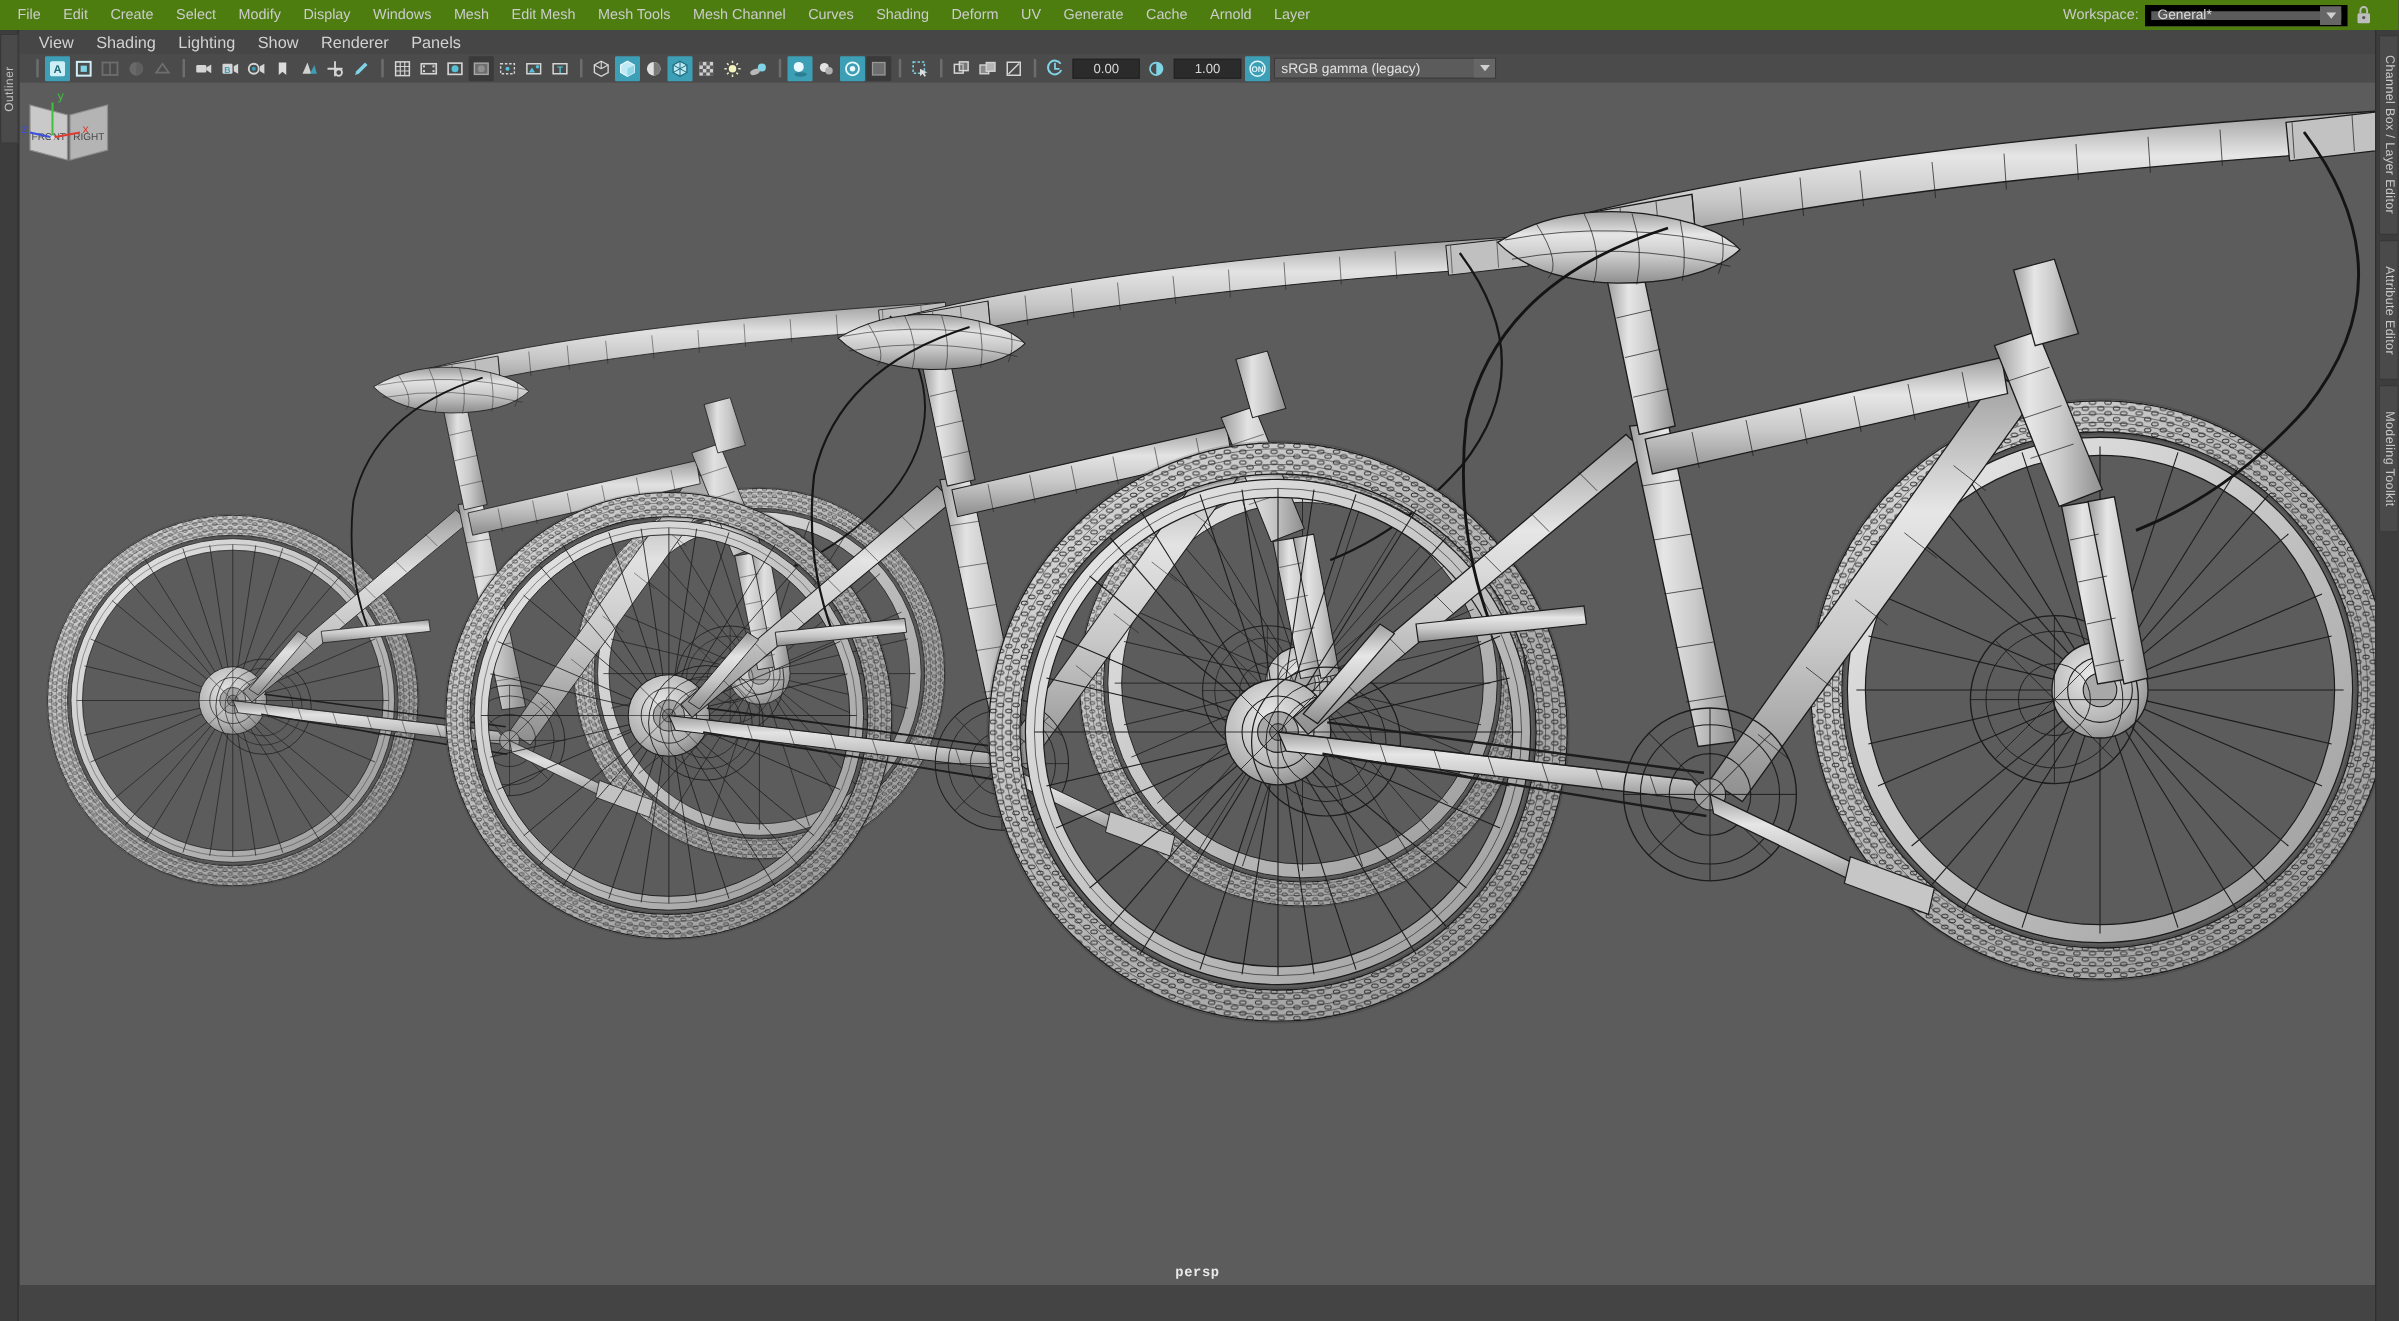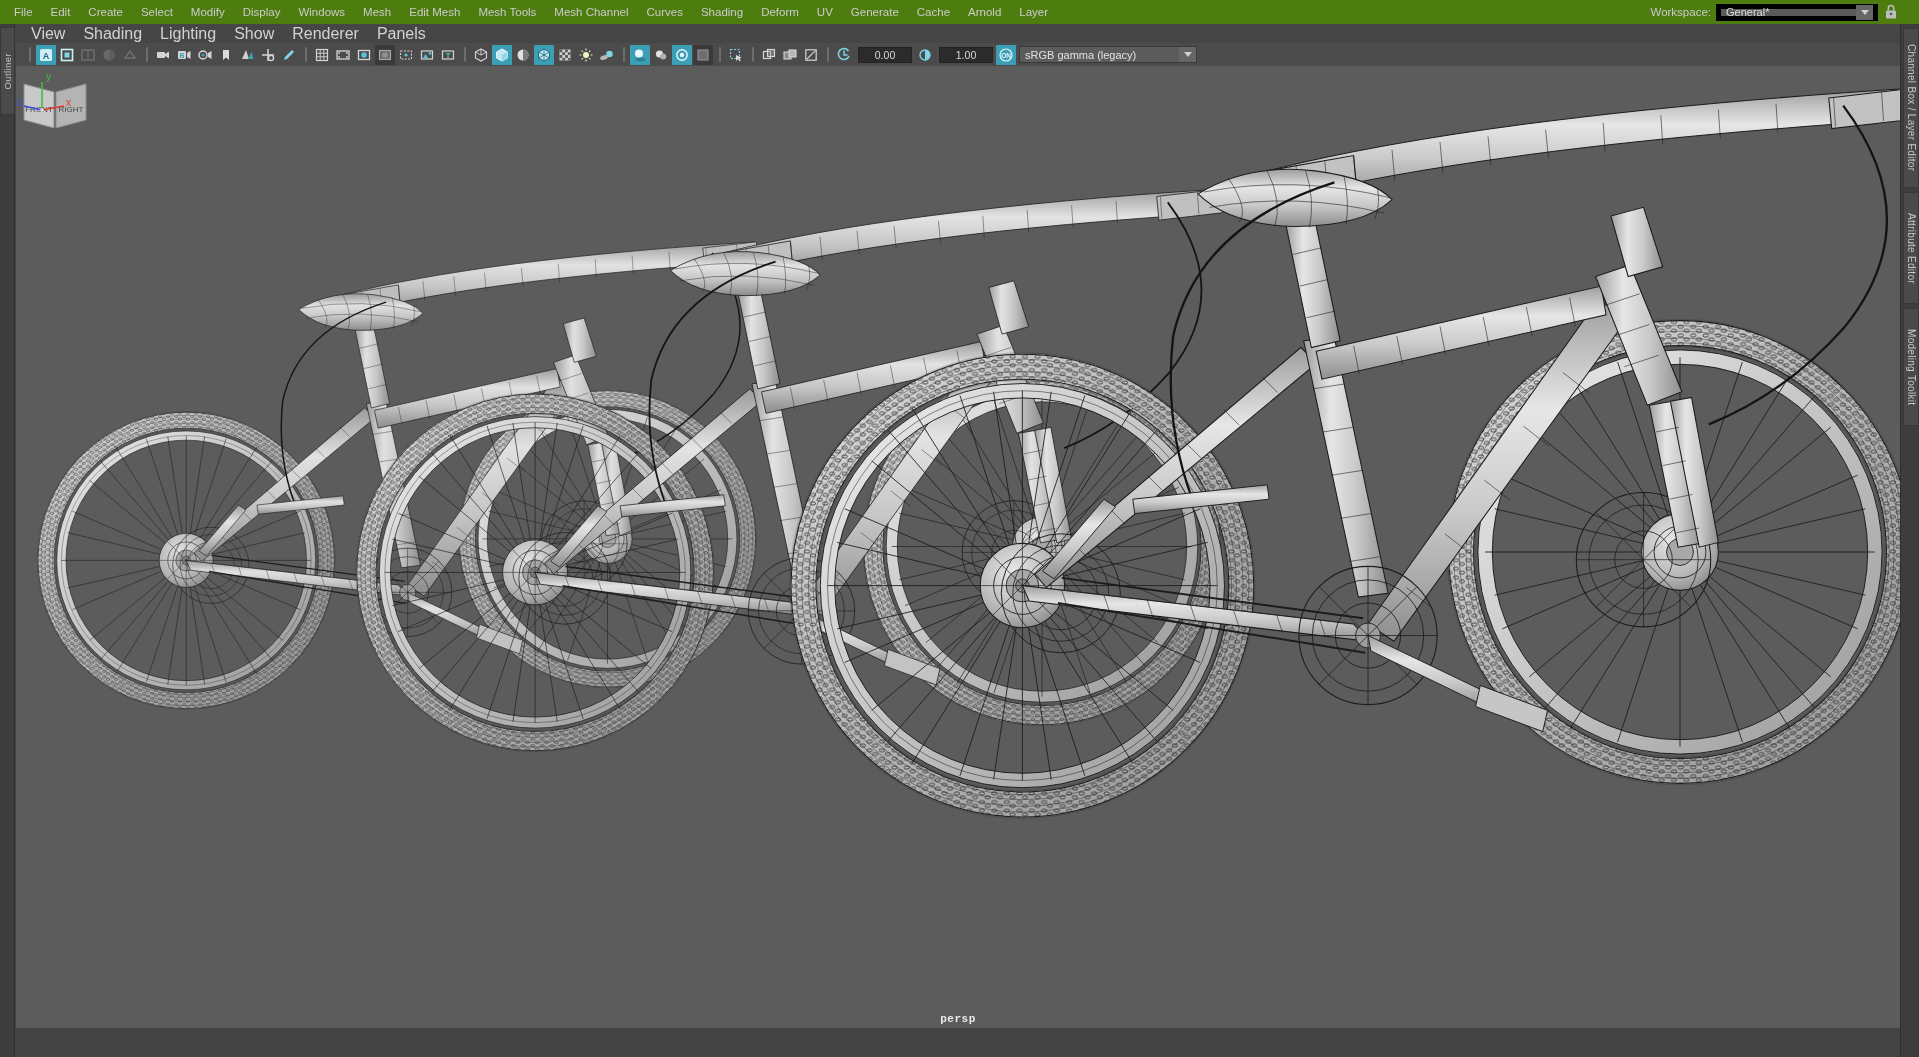--- a/index.html
+++ b/index.html
@@ -76,21 +76,21 @@
     writing-mode: vertical-rl;
     font-size: 10px; color: #c8c8c8; letter-spacing: .3px; white-space: nowrap;
   }
 
   
   .panelbar {
     position: absolute; left: 16px; top: 24px; width: 1884px; height: 19px;
     background: #464646; display: flex; align-items: center;
   }
   .panelbar .pm {
-    font-size: 16px; color: #d2d2d2; padding: 0 9px;
+    font-size: 13px; color: #d2d2d2; padding: 0 9px;
     height: 19px; line-height: 19px; white-space: nowrap;
   }
   .panelbar .pm:first-child { margin-left: 6px; }
 
   
   .toolbar {
     position: absolute; left: 16px; top: 43px; width: 1884px; height: 23px;
     background: #4b4b4b;
     display: flex; align-items: center; padding-left: 8px; gap: 0px;
   }

